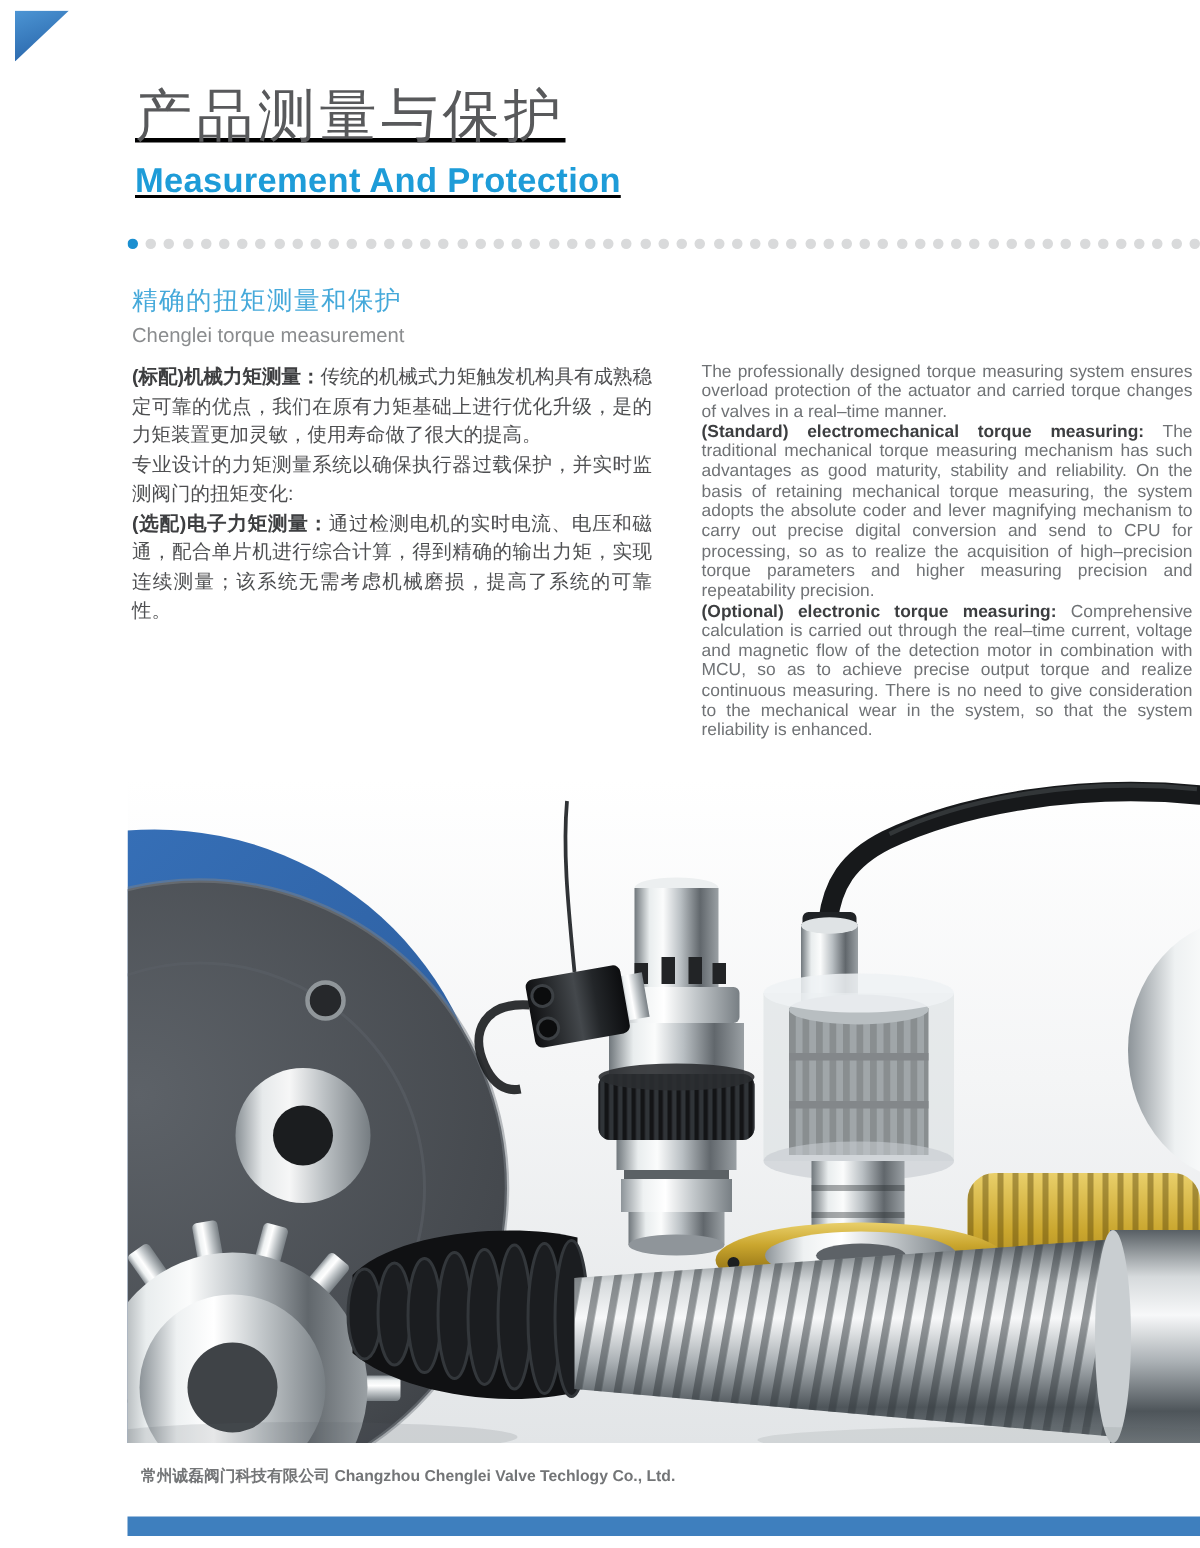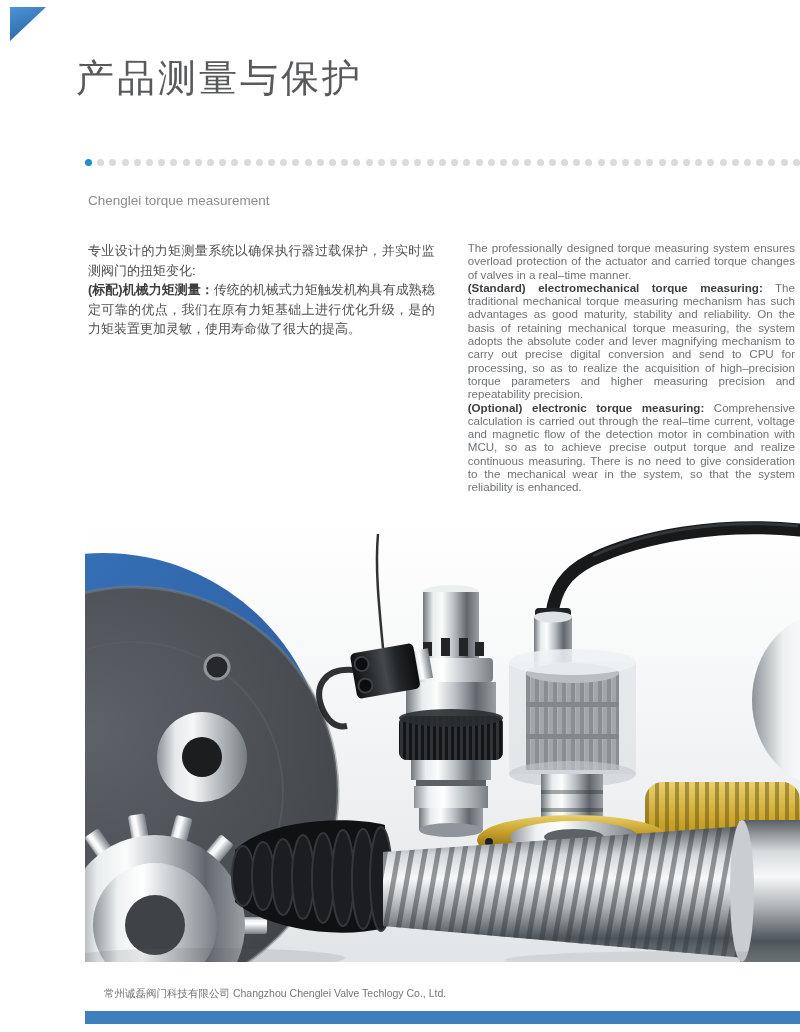--- a/index.html
+++ b/index.html
@@ -5,21 +5,21 @@
   html,body{margin:0;padding:0;background:#ffffff;}
   .page{position:relative;width:800px;height:1032px;background:#ffffff;overflow:hidden;
         font-family:"Liberation Sans", sans-serif;}
 
   
   .corner-triangle{position:absolute;left:10px;top:7px;width:36px;height:34px;
         background:linear-gradient(160deg,#4c95d4 0%,var(--corner_blue,#2763a8) 90%);
         clip-path:polygon(0 0,100% 0,0 100%);}
 
   
-  .hdr{position:absolute;left:76px;top:56px;}
+  .hdr{position:absolute;left:90px;top:56px;text-decoration:underline;}
   .hdr h1{margin:0;font-size:38px;line-height:44px;font-weight:500;letter-spacing:3px;
         color:var(--title_gray,#58595b);}
   .hdr h2{margin:7px 0 0 0;font-size:23px;line-height:26px;font-weight:bold;letter-spacing:.2px;
         color:var(--accent_blue,#1e9cd8);}
 
   
   .dots{position:absolute;left:85px;top:159px;width:715px;height:8px;display:flex;
         justify-content:space-between;overflow:hidden;}
   .dots .dot{width:7px;height:7px;border-radius:50%;flex:0 0 auto;}
 
@@ -34,33 +34,34 @@
   .col-zh{width:357px;font-size:13px;line-height:19.5px;color:#4e4f51;text-align:justify;}
   .col-zh .lead{font-weight:bold;color:#3d3e40;}
   .col-en{width:337px;font-size:11.6px;line-height:13.3px;color:#6f7275;text-align:justify;}
   .col-en .lead{font-weight:bold;color:#3c3e40;}
 
   
   .photo{position:absolute;left:85px;top:520px;width:715px;height:442px;margin:0;overflow:hidden;}
   .photo svg{display:block;}
 
   
-  .footer-line{position:absolute;left:88px;top:971px;margin:16px;font-size:10.5px;color:#737577;}
+  .footer-line{position:absolute;left:88px;top:971px;margin:6px;font-size:10.5px;color:#737577;font-weight:bold;}
   .bottom-bar{position:absolute;left:85px;top:1011px;width:715px;height:13px;
         background:var(--bar_blue,#3e7fbe);}
 </style>
 </head>
 <body>
 
 <div class="page">
 
   <div class="corner-triangle"></div>
 
   <header class="hdr">
     <h1>产品测量与保护</h1>
+    <h2>Measurement And Protection</h2>
   </header>
 
   <div class="dots">
       <span class="dot" style="background: rgb(27, 143, 208);"></span>
       <span class="dot" style="background: rgb(217, 218, 219);"></span>
       <span class="dot" style="background: rgb(217, 218, 219);"></span>
       <span class="dot" style="background: rgb(217, 218, 219);"></span>
       <span class="dot" style="background: rgb(217, 218, 219);"></span>
       <span class="dot" style="background: rgb(217, 218, 219);"></span>
       <span class="dot" style="background: rgb(217, 218, 219);"></span>
@@ -112,27 +113,29 @@
       <span class="dot" style="background: rgb(217, 218, 219);"></span>
       <span class="dot" style="background: rgb(217, 218, 219);"></span>
       <span class="dot" style="background: rgb(217, 218, 219);"></span>
       <span class="dot" style="background: rgb(217, 218, 219);"></span>
       <span class="dot" style="background: rgb(217, 218, 219);"></span>
       <span class="dot" style="background: rgb(217, 218, 219);"></span>
       <span class="dot" style="background: rgb(217, 218, 219);"></span>
     </div>
 
   <section class="sect">
+    <h3>精确的扭矩测量和保护</h3>
     <h4>Chenglei torque measurement</h4>
   </section>
 
   <div class="columns">
     <div class="col col-zh">
+      <p><span class="lead">(标配)机械力矩测量：</span><span>传统的机械式力矩触发机构具有成熟稳定可靠的优点，我们在原有力矩基础上进行优化升级，是的力矩装置更加灵敏，使用寿命做了很大的提高。</span></p>
       <p>专业设计的力矩测量系统以确保执行器过载保护，并实时监测阀门的扭矩变化:</p>
-      <p><span class="lead">(标配)机械力矩测量：</span><span>传统的机械式力矩触发机构具有成熟稳定可靠的优点，我们在原有力矩基础上进行优化升级，是的力矩装置更加灵敏，使用寿命做了很大的提高。</span></p>
+      <p><span class="lead">(选配)电子力矩测量：</span><span>通过检测电机的实时电流、电压和磁通，配合单片机进行综合计算，得到精确的输出力矩，实现连续测量；该系统无需考虑机械磨损，提高了系统的可靠性。</span></p>
     </div>
     <div class="col col-en">
       <p>The professionally designed torque measuring system ensures overload protection of the actuator and carried torque changes of valves in a real–time manner.</p>
       <p><span class="lead">(Standard) electromechanical torque measuring:</span><span> The traditional mechanical torque measuring mechanism has such advantages as good maturity, stability and reliability. On the basis of retaining mechanical torque measuring, the system adopts the absolute coder and lever magnifying mechanism to carry out precise digital conversion and send to CPU for processing, so as to realize the acquisition of high–precision torque parameters and higher measuring precision and repeatability precision.</span></p>
       <p><span class="lead">(Optional) electronic torque measuring:</span><span> Comprehensive calculation is carried out through the real–time current, voltage and magnetic flow of the detection motor in combination with MCU, so as to achieve precise output torque and realize continuous measuring. There is no need to give consideration to the mechanical wear in the system, so that the system reliability is enhanced.</span></p>
     </div>
   </div>
 
   <figure class="photo">
     <svg width="715" height="442" viewBox="0 0 715 442" role="img" aria-label="3D render of electric actuator torque measuring mechanism">

